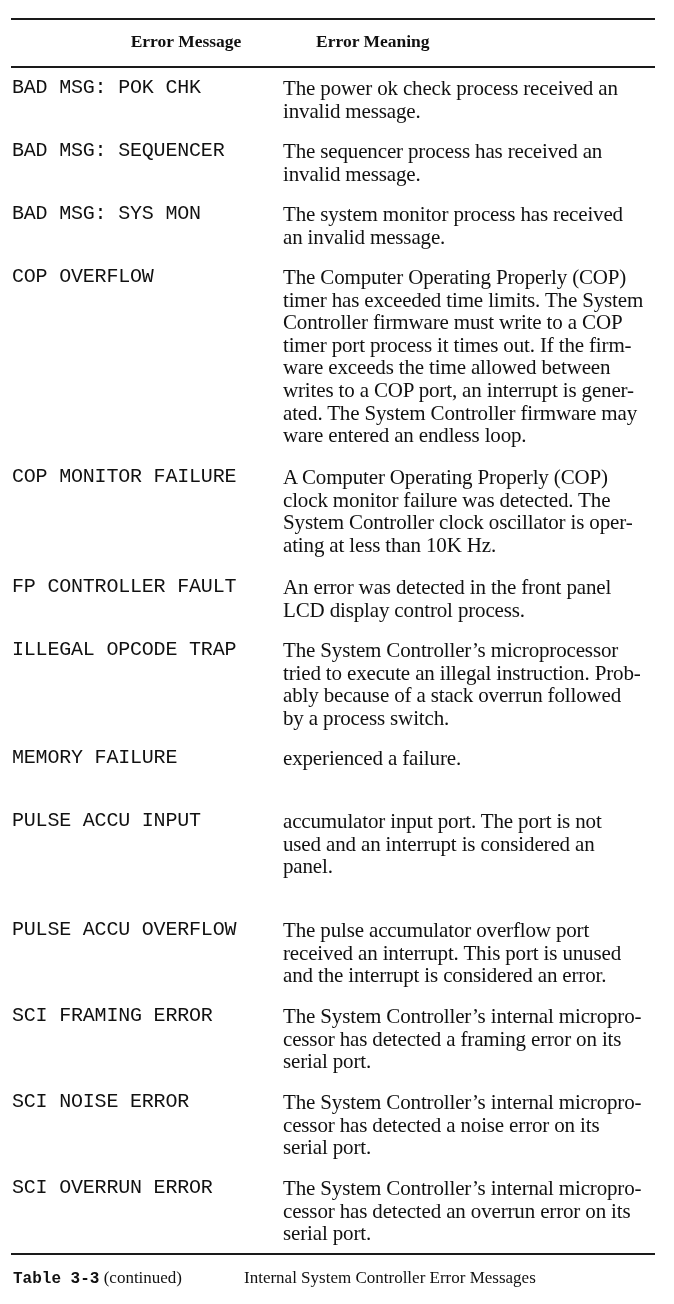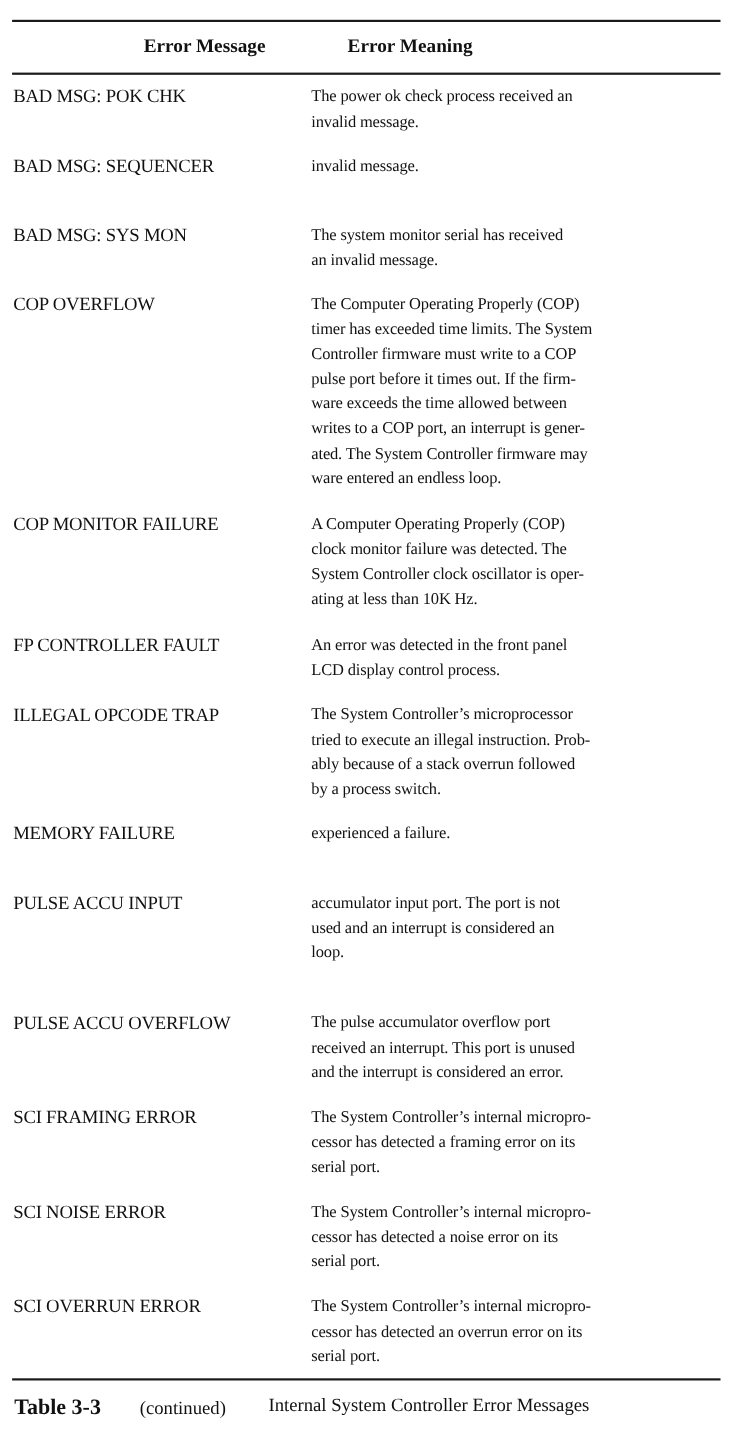--- a/index.html
+++ b/index.html
@@ -59,31 +59,32 @@
 
     .row {
       position: absolute;
       left: 0;
       width: 674px;
     }
     .msg {
       position: absolute;
       left: 12px;
       top: 0;
-      font-size: 17px;
+      font-size: 20px;
       line-height: 22.6px;
       white-space: nowrap;
       letter-spacing: -0.2px;
+      font-family: Liberation Mono, monospace;
     }
     .meaning {
       position: absolute;
       left: 283px;
       top: 0;
       width: 372px;
-      font-size: 15px;
+      font-size: 21px;
       line-height: 22.6px;
       letter-spacing: -0.15px;
     }
     .meaning .ln {
       display: block;
       white-space: nowrap;
     }
 
     .caption {
       position: absolute;
@@ -92,27 +93,26 @@
       width: 674px;
       height: 24px;
       font-size: 17px;
     }
     .caption .label {
       position: absolute;
       left: 13px;
       white-space: nowrap;
     }
     .caption .label .bold {
-      font-family: Liberation Serif, serif;
+      font-family: Liberation Mono, monospace;
       font-weight: bold;
-      font-size: 20px;
+      font-size: 16px;
     }
     .caption .label .cont {
       font-family: "Liberation Serif", "DejaVu Serif", serif;
-      margin-left: 31px;
     }
     .caption .title {
       position: absolute;
       left: 244px;
       white-space: nowrap;
       text-align: right;
     }
   </style>
 </head>
 <body>
@@ -132,39 +132,40 @@
     <div class="msg">BAD MSG: POK CHK</div>
     <div class="meaning">
       <span class="ln">The power ok check process received an</span>
       <span class="ln">invalid message.</span>
     </div>
   </div>
 
   <div class="row" style="top:140px;">
     <div class="msg">BAD MSG: SEQUENCER</div>
     <div class="meaning">
+      <span class="ln">The sequencer process has received an</span>
       <span class="ln">invalid message.</span>
     </div>
   </div>
 
   <div class="row" style="top:203px;">
     <div class="msg">BAD MSG: SYS MON</div>
     <div class="meaning">
-      <span class="ln">The system monitor serial has received</span>
+      <span class="ln">The system monitor process has received</span>
       <span class="ln">an invalid message.</span>
     </div>
   </div>
 
   <div class="row" style="top:266px;">
     <div class="msg">COP OVERFLOW</div>
     <div class="meaning">
       <span class="ln">The Computer Operating Properly (COP)</span>
       <span class="ln">timer has exceeded time limits. The System</span>
       <span class="ln">Controller firmware must write to a COP</span>
-      <span class="ln">pulse port before it times out. If the firm-</span>
+      <span class="ln">timer port process it times out. If the firm-</span>
       <span class="ln">ware exceeds the time allowed between</span>
       <span class="ln">writes to a COP port, an interrupt is gener-</span>
       <span class="ln">ated. The System Controller firmware may</span>
       <span class="ln">ware entered an endless loop.</span>
     </div>
   </div>
 
   <div class="row" style="top:466px;">
     <div class="msg">COP MONITOR FAILURE</div>
     <div class="meaning">
@@ -198,21 +199,21 @@
     <div class="meaning">
       <span class="ln">experienced a failure.</span>
     </div>
   </div>
 
   <div class="row" style="top:810px;">
     <div class="msg">PULSE ACCU INPUT</div>
     <div class="meaning">
       <span class="ln">accumulator input port. The port is not</span>
       <span class="ln">used and an interrupt is considered an</span>
-      <span class="ln">loop.</span>
+      <span class="ln">panel.</span>
     </div>
   </div>
 
   <div class="row" style="top:919px;">
     <div class="msg">PULSE ACCU OVERFLOW</div>
     <div class="meaning">
       <span class="ln">The pulse accumulator overflow port</span>
       <span class="ln">received an interrupt. This port is unused</span>
       <span class="ln">and the interrupt is considered an error.</span>
     </div>

